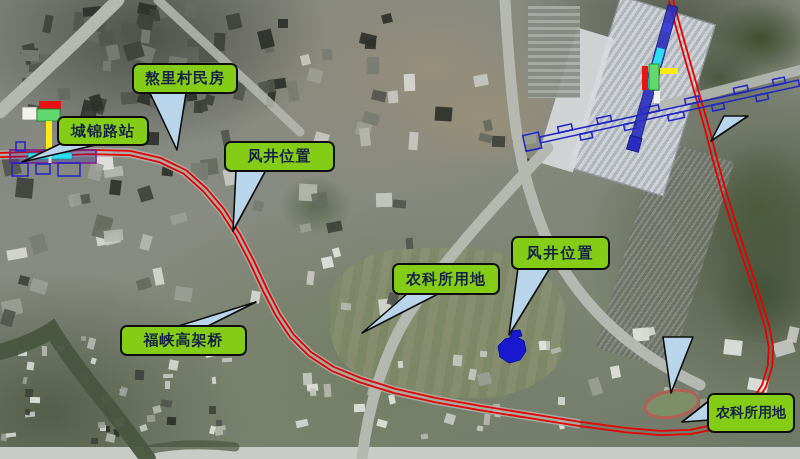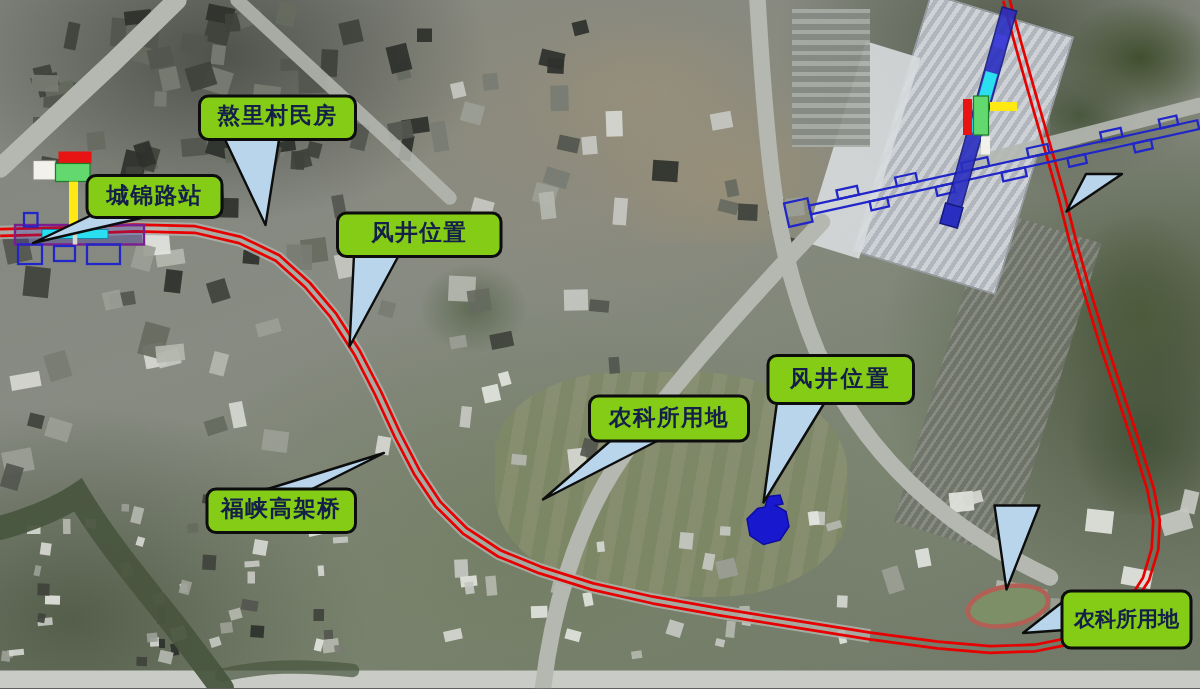--- a/index.html
+++ b/index.html
@@ -43,21 +43,21 @@
   .bld{position:absolute;opacity:.92;}
   
   #overlay{position:absolute;left:0;top:0;z-index:4;}
   
   .callout{position:absolute;z-index:6;background:#84cc16;border:2px solid #0d0d0d;
     border-radius:7px;display:flex;align-items:center;justify-content:center;text-align:left;
     font-weight:bold;color:#14204a;line-height:1.12;}
   #c-chengjin {left:57px; top:116px;width:92px; height:30px;font-size:15px;letter-spacing:1px;}
   #c-aoli     {left:132px;top:63px; width:106px;height:31px;font-size:15px;letter-spacing:1px;}
   #c-fuxiadi  {left:224px;top:141px;width:111px;height:31px;font-size:15px;letter-spacing:1px;}
-  #c-fuxiagao {left:137px;top:325px;width:101px;height:31px;font-size:15px;letter-spacing:1px;}
+  #c-fuxiagao {left:120px;top:325px;width:127px;height:31px;font-size:15px;letter-spacing:1px;}
   #c-nongke   {left:392px;top:263px;width:108px;height:32px;font-size:15px;letter-spacing:1px;}
   #c-fengjing {left:511px;top:236px;width:99px; height:34px;font-size:15px;letter-spacing:2px;}
   #c-yinghua  {left:656px;top:308px;width:94px; height:31px;font-size:15px;letter-spacing:2px;}
   #c-qingliang{left:707px;top:393px;width:88px; height:40px;font-size:14px;padding:1px;}
   #c-fuzhounan{left:715px;top:78px; width:84px; height:42px;font-size:14px;}
 </style>
 </head>
 <body>
 
 <div id="stage">

